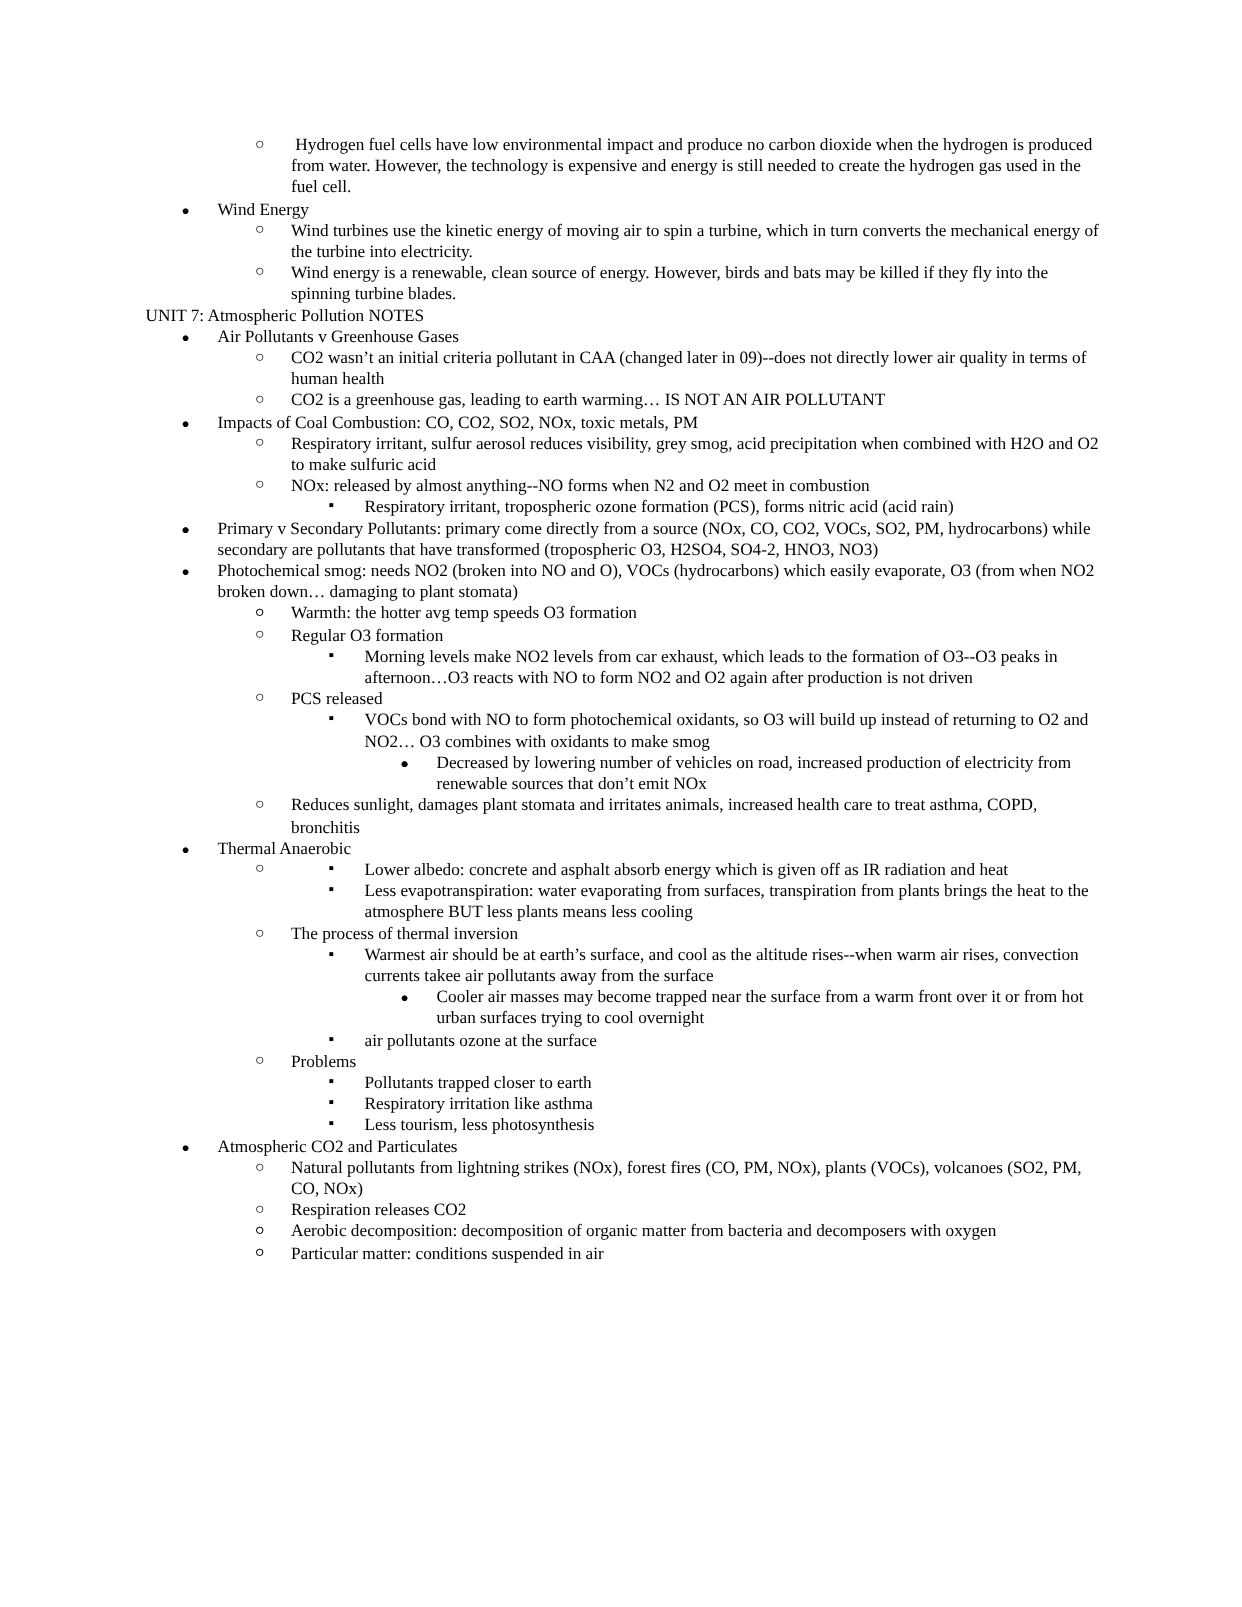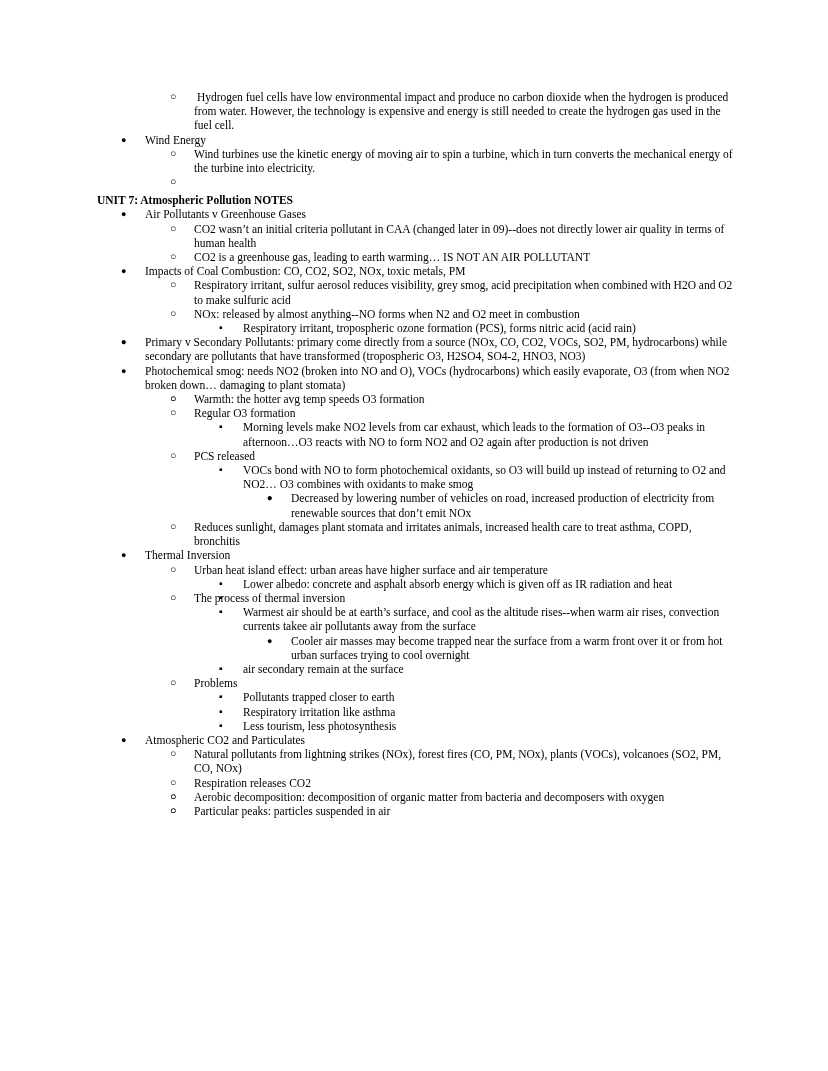--- a/index.html
+++ b/index.html
@@ -37,66 +37,65 @@
   }
   .level-1 .bullet { left: 24px; }
   .level-2 .bullet { left: 73px; }
   .level-3 .bullet { left: 122px; }
   .level-4 .bullet { left: 170px; }
   .b-disc   { font-size: 9px; }
   .b-circle { font-size: 10.5px; }
   .b-square { font-size: 10.5px; }
   .txt { white-space: pre-wrap; }
   .heading {
-    font-weight: bold;
-    margin-top: 18px;
+    font-weight: normal;
   }
 </style>
 </head>
 <body>
 
 <div class="page">
   <div class="content" id="doc-content">
       <div class="item level-2"><span class="bullet b-circle">○</span><span class="txt"> Hydrogen fuel cells have low environmental impact and produce no carbon dioxide when the hydrogen is produced from water. However, the technology is expensive and energy is still needed to create the hydrogen gas used in the fuel cell.</span></div>
       <div class="item level-1"><span class="bullet b-disc">●</span><span class="txt">Wind Energy</span></div>
       <div class="item level-2"><span class="bullet b-circle">○</span><span class="txt">Wind turbines use the kinetic energy of moving air to spin a turbine, which in turn converts the mechanical energy of the turbine into electricity.</span></div>
-      <div class="item level-2"><span class="bullet b-circle">○</span></div>
+      <div class="item level-2"><span class="bullet b-circle">○</span><span class="txt">Wind energy is a renewable, clean source of energy. However, birds and bats may be killed if they fly into the spinning turbine blades.</span></div>
       <div class="heading"><span>UNIT 7: Atmospheric Pollution NOTES</span></div>
       <div class="item level-1"><span class="bullet b-disc">●</span><span class="txt">Air Pollutants v Greenhouse Gases</span></div>
       <div class="item level-2"><span class="bullet b-circle">○</span><span class="txt">CO2 wasn’t an initial criteria pollutant in CAA (changed later in 09)--does not directly lower air quality in terms of human health</span></div>
       <div class="item level-2"><span class="bullet b-circle">○</span><span class="txt">CO2 is a greenhouse gas, leading to earth warming… IS NOT AN AIR POLLUTANT</span></div>
       <div class="item level-1"><span class="bullet b-disc">●</span><span class="txt">Impacts of Coal Combustion: CO, CO2, SO2, NOx, toxic metals, PM</span></div>
       <div class="item level-2"><span class="bullet b-circle">○</span><span class="txt">Respiratory irritant, sulfur aerosol reduces visibility, grey smog, acid precipitation when combined with H2O and O2 to make sulfuric acid</span></div>
       <div class="item level-2"><span class="bullet b-circle">○</span><span class="txt">NOx: released by almost anything--NO forms when N2 and O2 meet in combustion</span></div>
       <div class="item level-3"><span class="bullet b-square">▪</span><span class="txt">Respiratory irritant, tropospheric ozone formation (PCS), forms nitric acid (acid rain)</span></div>
       <div class="item level-1"><span class="bullet b-disc">●</span></div>
       <div class="item level-1"><span class="bullet b-disc">●</span><span class="txt">Primary v Secondary Pollutants: primary come directly from a source (NOx, CO, CO2, VOCs, SO2, PM, hydrocarbons) while secondary are pollutants that have transformed (tropospheric O3, H2SO4, SO4-2, HNO3, NO3)</span></div>
       <div class="item level-1"><span class="bullet b-disc">●</span><span class="txt">Photochemical smog: needs NO2 (broken into NO and O), VOCs (hydrocarbons) which easily evaporate, O3 (from when NO2 broken down… damaging to plant stomata)</span></div>
       <div class="item level-2"><span class="bullet b-circle">○</span></div>
       <div class="item level-2"><span class="bullet b-circle">○</span><span class="txt">Warmth: the hotter avg temp speeds O3 formation</span></div>
       <div class="item level-2"><span class="bullet b-circle">○</span><span class="txt">Regular O3 formation</span></div>
       <div class="item level-3"><span class="bullet b-square">▪</span><span class="txt">Morning levels make NO2 levels from car exhaust, which leads to the formation of O3--O3 peaks in afternoon…O3 reacts with NO to form NO2 and O2 again after production is not driven</span></div>
       <div class="item level-2"><span class="bullet b-circle">○</span><span class="txt">PCS released</span></div>
       <div class="item level-3"><span class="bullet b-square">▪</span><span class="txt">VOCs bond with NO to form photochemical oxidants, so O3 will build up instead of returning to O2 and NO2… O3 combines with oxidants to make smog</span></div>
       <div class="item level-4"><span class="bullet b-disc">●</span></div>
       <div class="item level-4"><span class="bullet b-disc">●</span><span class="txt">Decreased by lowering number of vehicles on road, increased production of electricity from renewable sources that don’t emit NOx</span></div>
       <div class="item level-2"><span class="bullet b-circle">○</span><span class="txt">Reduces sunlight, damages plant stomata and irritates animals, increased health care to treat asthma, COPD, bronchitis</span></div>
-      <div class="item level-1"><span class="bullet b-disc">●</span><span class="txt">Thermal Inversion</span></div>
-      <div class="item level-2"><span class="bullet b-circle">○</span><span class="txt">Urban heat island effect: urban areas have higher surface and air temperature</span></div>
+      <div class="item level-1"><span class="bullet b-disc">●</span><span class="txt">Thermal Anaerobic</span></div>
+      <div class="item level-2"><span class="bullet b-circle">○</span></div>
       <div class="item level-3"><span class="bullet b-square">▪</span><span class="txt">Lower albedo: concrete and asphalt absorb energy which is given off as IR radiation and heat</span></div>
-      <div class="item level-3"><span class="bullet b-square">▪</span></div>
+      <div class="item level-3"><span class="bullet b-square">▪</span><span class="txt">Less evapotranspiration: water evaporating from surfaces, transpiration from plants brings the heat to the atmosphere BUT less plants means less cooling</span></div>
       <div class="item level-2"><span class="bullet b-circle">○</span><span class="txt">The process of thermal inversion</span></div>
       <div class="item level-3"><span class="bullet b-square">▪</span><span class="txt">Warmest air should be at earth’s surface, and cool as the altitude rises--when warm air rises, convection currents takee air pollutants away from the surface</span></div>
       <div class="item level-4"><span class="bullet b-disc">●</span><span class="txt">Cooler air masses may become trapped near the surface from a warm front over it or from hot urban surfaces trying to cool overnight</span></div>
-      <div class="item level-3"><span class="bullet b-square">▪</span><span class="txt">air secondary remain at the surface</span></div>
+      <div class="item level-3"><span class="bullet b-square">▪</span><span class="txt">air pollutants ozone at the surface</span></div>
       <div class="item level-2"><span class="bullet b-circle">○</span><span class="txt">Problems</span></div>
       <div class="item level-3"><span class="bullet b-square">▪</span><span class="txt">Pollutants trapped closer to earth</span></div>
       <div class="item level-3"><span class="bullet b-square">▪</span><span class="txt">Respiratory irritation like asthma</span></div>
       <div class="item level-3"><span class="bullet b-square">▪</span><span class="txt">Less tourism, less photosynthesis</span></div>
       <div class="item level-1"><span class="bullet b-disc">●</span><span class="txt">Atmospheric CO2 and Particulates</span></div>
       <div class="item level-2"><span class="bullet b-circle">○</span><span class="txt">Natural pollutants from lightning strikes (NOx), forest fires (CO, PM, NOx), plants (VOCs), volcanoes (SO2, PM, CO, NOx)</span></div>
       <div class="item level-2"><span class="bullet b-circle">○</span><span class="txt">Respiration releases CO2</span></div>
       <div class="item level-2"><span class="bullet b-circle">○</span></div>
       <div class="item level-2"><span class="bullet b-circle">○</span><span class="txt">Aerobic decomposition: decomposition of organic matter from bacteria and decomposers with oxygen</span></div>
       <div class="item level-2"><span class="bullet b-circle">○</span></div>
-      <div class="item level-2"><span class="bullet b-circle">○</span><span class="txt">Particular peaks: particles suspended in air</span></div>
+      <div class="item level-2"><span class="bullet b-circle">○</span><span class="txt">Particular matter: conditions suspended in air</span></div>
     </div>
 </div>
 
 </body></html>

